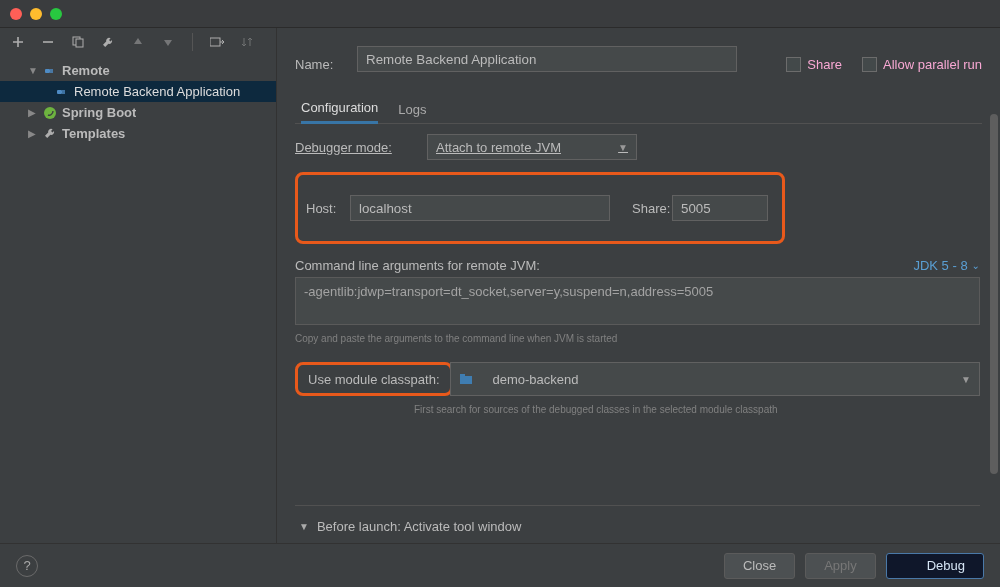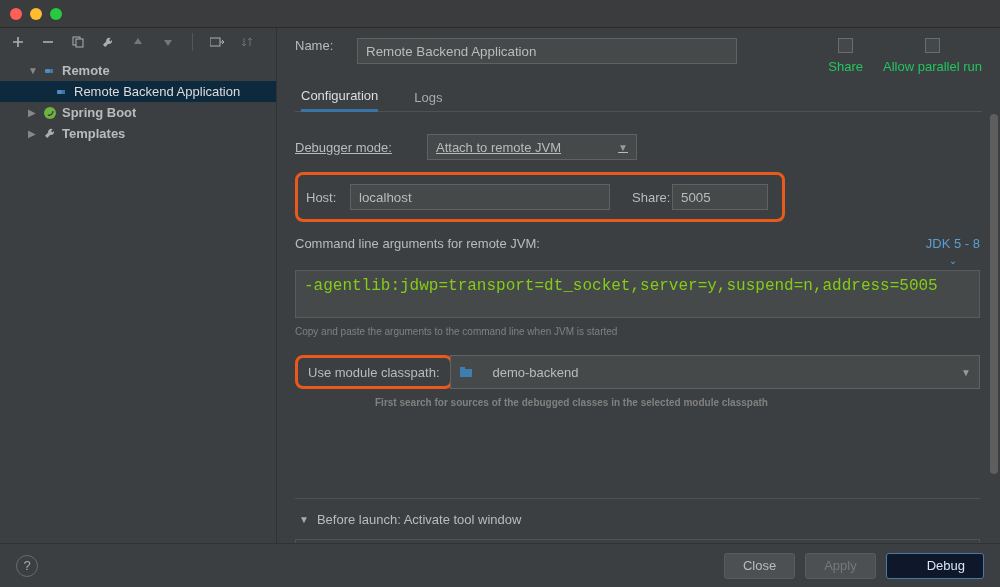--- a/index.html
+++ b/index.html
@@ -17,38 +17,38 @@
   .tree { flex:1; padding-top:4px; overflow:auto;}
   .tree-row { height:21px; display:flex; align-items:center; padding-left:6px; gap:4px; color:#bbb; cursor:default;}
   .tree-row.indent1{padding-left:28px;}
   .tree-row.indent2{padding-left:54px;}
   .tree-row.sel{background:#0d293e; color:#ddd;}
   .tree-row .chev{width:10px; color:#888; font-size:10px;}
   .tree-row .ic{width:16px;height:16px;display:flex;align-items:center;justify-content:center;}
   .tree-row .lbl{white-space:nowrap; overflow:hidden;}
   .tree-row.bold .lbl{font-weight:600;}
   .main { flex:1; padding:10px 18px 0 18px; position:relative; overflow:hidden;}
-  .row{display:flex;align-items:flex-start;}
+  .row{display:flex;align-items:flex-end;}
   .name-row{height:34px; gap:12px;}
   .name-lbl{width:50px;color:#bbb;}
   .textfield{background:#45494a;border:1px solid #616161;height:26px;padding:0 8px;color:#bbb;border-radius:0;}
   .textfield.wide{width:380px;}
   .checks{margin-left:auto;display:flex;gap:20px;align-items:center;}
-  .chk{display:flex;align-items:center;gap:6px;color:#22c55e;flex-direction:column;}
+  .chk{display:flex;align-items:center;gap:6px;color:#f9a8d4;}
   .chkbox{width:15px;height:15px;border:1px solid #6c6c6c;background:#43494a;}
-  .tabs{margin-top:10px;height:30px;border-bottom:1px solid #515151;display:flex;gap:36px;padding-left:6px;}
+  .tabs{margin-top:22px;height:30px;border-bottom:1px solid #515151;display:flex;gap:20px;padding-left:6px;}
   .tab{height:30px;display:flex;align-items:center;color:#aaa;cursor:default;}
   .tab.active{color:#ddd;border-bottom:3px solid #3875a6;margin-bottom:-1px;}
   .mainscroll{position:absolute;left:18px;right:6px;top:86px;bottom:0;overflow-y:auto;padding-right:14px;}
   .field-row{display:flex;align-items:center;height:34px;gap:10px;text-decoration:underline;}
   .lbl2{color:#bbb;}
   .dropdown{background:#45494a;border:1px solid #616161;height:26px;padding:0 8px;color:#bbb;display:flex;align-items:center;gap:10px;min-width:200px;justify-content:space-between;}
   .dropdown .dd-arrow{color:#999;font-size:10px;}
-  .highlight{border:3px solid #e8591b;border-radius:8px;padding:9px 8px;display:inline-flex;align-items:center;}
-  .cmdbox{background:#45494a;border:1px solid #5a5a5a;min-height:48px;padding:6px 8px;color:#84cc16;font-family:Liberation Mono, monospace;font-size:16px;margin-top:4px;}
+  .highlight{border:3px solid #e8591b;border-radius:8px;padding:20px 8px;display:inline-flex;align-items:center;}
+  .cmdbox{background:#45494a;border:1px solid #5a5a5a;min-height:48px;padding:6px 8px;color:#a3a3a3;font-family:Liberation Sans, sans-serif;font-size:13px;margin-top:4px;}
   .hint{color:#808080;font-size:10px;margin-top:8px;}
   .link{color:#5a9fd4;}
   .modrow .dropdown{flex:1;}
   .section-divider{border-top:1px solid #515151;margin-top:90px;}
   .before-launch{height:28px;display:flex;align-items:center;gap:8px;color:#bbb;padding-left:4px;margin-top:6px;}
   .launchbox{background:#3c3f41;border:1px solid #515151;height:60px;display:flex;align-items:center;justify-content:center;color:#888;margin-top:6px;}
   .scrollbar{position:absolute;right:0;top:86px;bottom:0;width:12px;}
   .scrollbar-thumb{position:absolute;right:2px;top:0;width:8px;height:360px;background:#5e5e5e;border-radius:4px;}
   .footer{height:44px;border-top:1px solid #323232;display:flex;align-items:center;padding:0 16px;gap:10px;}
   .help-circle{width:22px;height:22px;border:1px solid #6a6a6a;border-radius:50%;display:flex;align-items:center;justify-content:center;color:#aaa;}
@@ -195,21 +195,21 @@
         <span class="lbl2" style="width:44px">Host:</span>
         <input class="textfield" style="width: 260px;" value="localhost">
         <span style="width:22px"></span>
         <span class="lbl2" style="width:40px">Share:</span>
         <input class="textfield" style="width: 96px;" value="5005">
       </div>
 
       <div style="height:14px"></div>
       <div class="row" style="justify-content:space-between;">
         <span class="lbl2">Command line arguments for remote JVM:</span>
-        <span class="link" style="display:inline-flex;align-items:center;gap:4px;flex-direction:column;">
+        <span class="link" style="display:inline-flex;align-items:center;gap:4px;">
           <span>JDK 5 - 8</span>
           <span style="font-size:10px;">⌄</span>
         </span>
       </div>
       <div class="cmdbox">-agentlib:jdwp=transport=dt_socket,server=y,suspend=n,address=5005</div>
       <div class="hint">Copy and paste the arguments to the command line when JVM is started</div>
 
       <div style="height:18px"></div>
       <div class="row modrow" style="gap:0;align-items:stretch;">
         <div class="highlight" style="gap:14px;padding:6px 10px;">
@@ -221,21 +221,21 @@
                 <svg width="14" height="12" viewBox="0 0 14 12">
                   <rect x="1" y="3" width="12" height="8" fill="#3f7db1"></rect>
                   <rect x="1" y="1" width="5" height="3" fill="#3f7db1"></rect>
                 </svg>
               </span>
              <span>demo-backend</span>
            </span>
            <span class="dd-arrow">▼</span>
         </div>
       </div>
-      <div class="hint" style="margin-left:80px;max-width:400px;font-weight:bold;">First search for sources of the debugged classes in the selected module classpath</div>
+      <div class="hint" style="margin-left:119px;max-width:400px;">First search for sources of the debugged classes in the selected module classpath</div>
 
       <div class="section-divider"></div>
       <div class="before-launch">
         <span style="font-size:10px;color:#aaa;">▼</span>
         <span>Before launch: Activate tool window</span>
       </div>
       <div class="launchbox">
         
       </div>
     </div>

